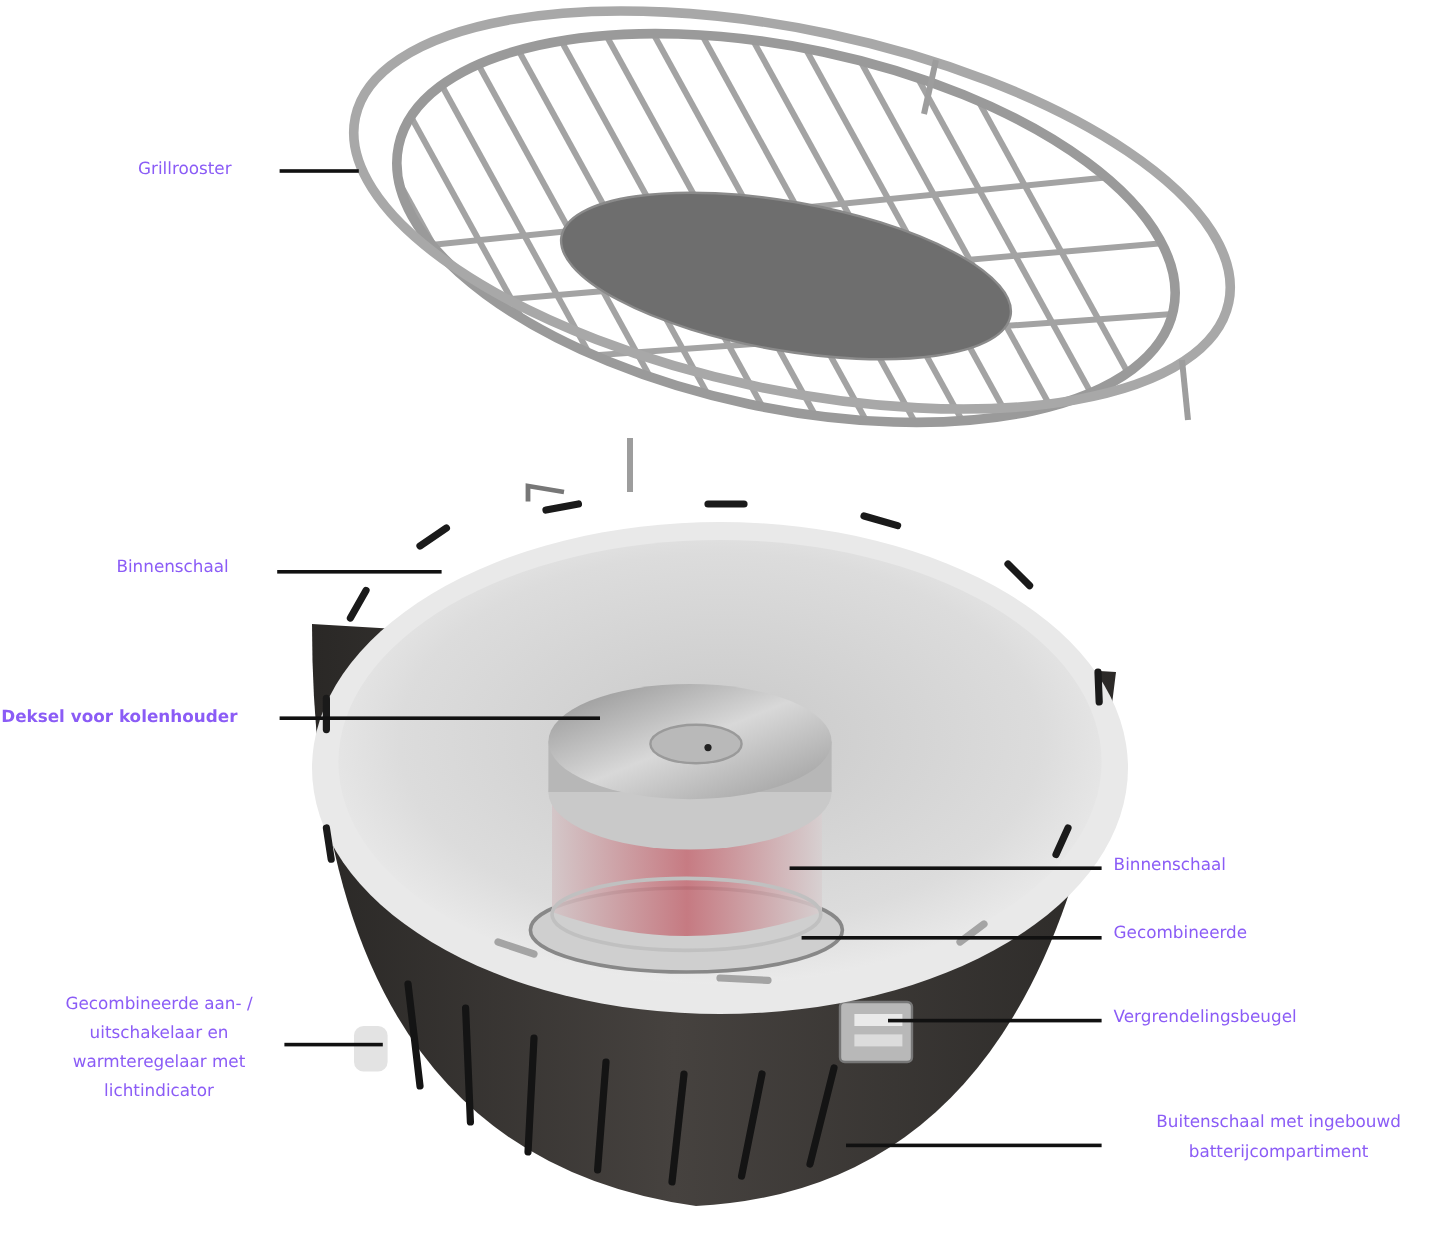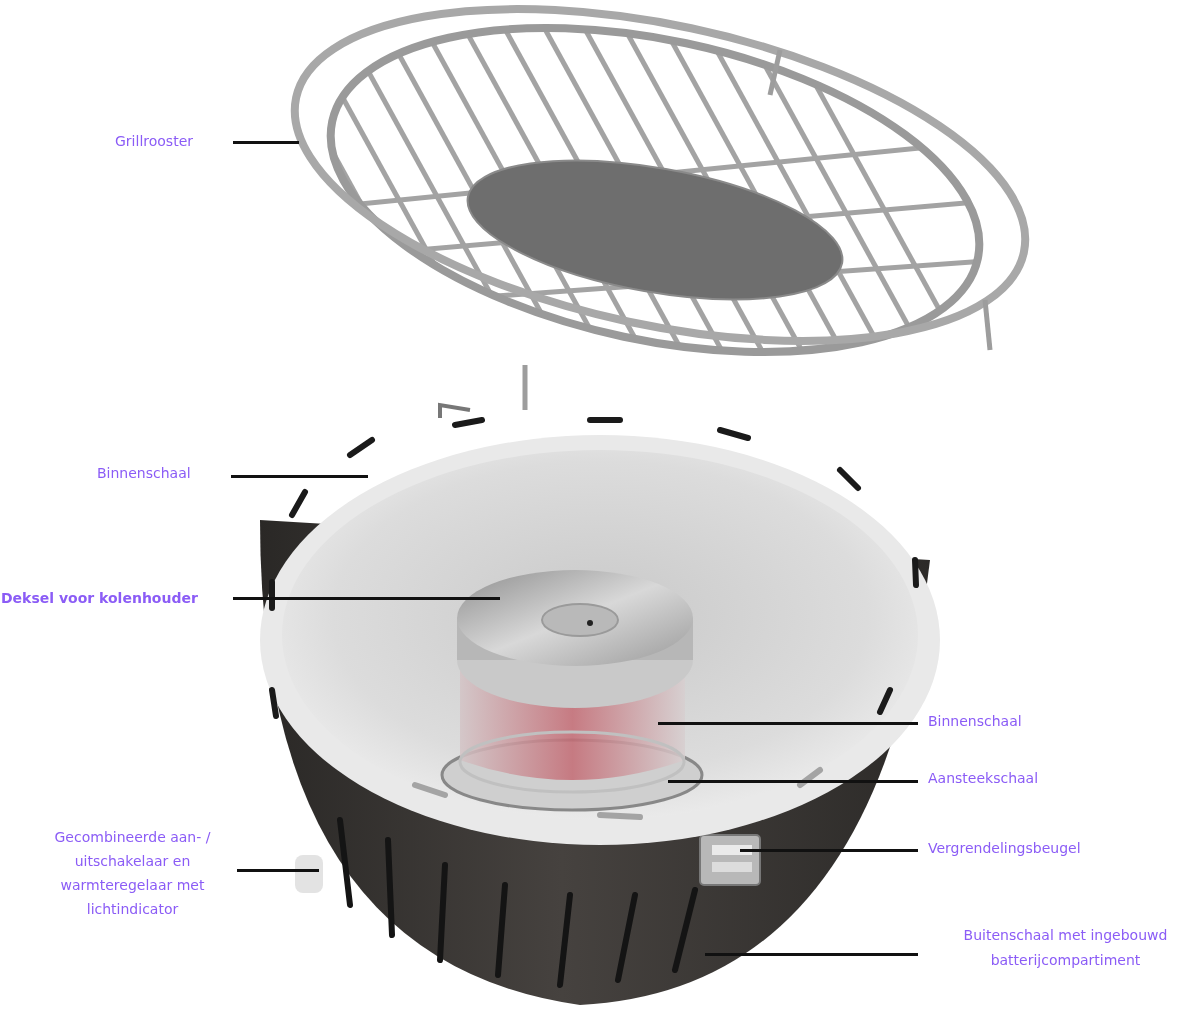--- a/index.html
+++ b/index.html
@@ -132,21 +132,21 @@
 
 <div class="label" style="left:97px; top:462px;">Binnenschaal</div>
 <div class="leader" style="left:231px; top:475px; width:137px;"></div>
 
 <div class="label" style="left:1px; top:587px;font-weight:bold;">Deksel voor kolenhouder</div>
 <div class="leader" style="left:233px; top:597px; width:267px;"></div>
 
 <div class="label" style="left:928px; top:710px;">Binnenschaal</div>
 <div class="leader" style="left:658px; top:722px; width:260px;"></div>
 
-<div class="label" style="left:928px; top:767px;">Aansteekschaal</div>
+<div class="label" style="left:928px; top:767px;">Gecombineerde</div>
 <div class="leader" style="left:668px; top:780px; width:250px;"></div>
 
 <div class="label multi" style="left:20px; top:825px; width:225px; line-height:24px;">Gecombineerde aan- / uitschakelaar en warmteregelaar met lichtindicator</div>
 <div class="leader" style="left:237px; top:869px; width:82px;"></div>
 
 <div class="label" style="left:928px; top:837px;">Vergrendelingsbeugel</div>
 <div class="leader" style="left:740px; top:849px; width:178px;"></div>
 
 <div class="label multi" style="left:928px; top:923px; width:275px; line-height:25px;">Buitenschaal met ingebouwd batterijcompartiment</div>
 <div class="leader" style="left:705px; top:953px; width:213px;"></div>

